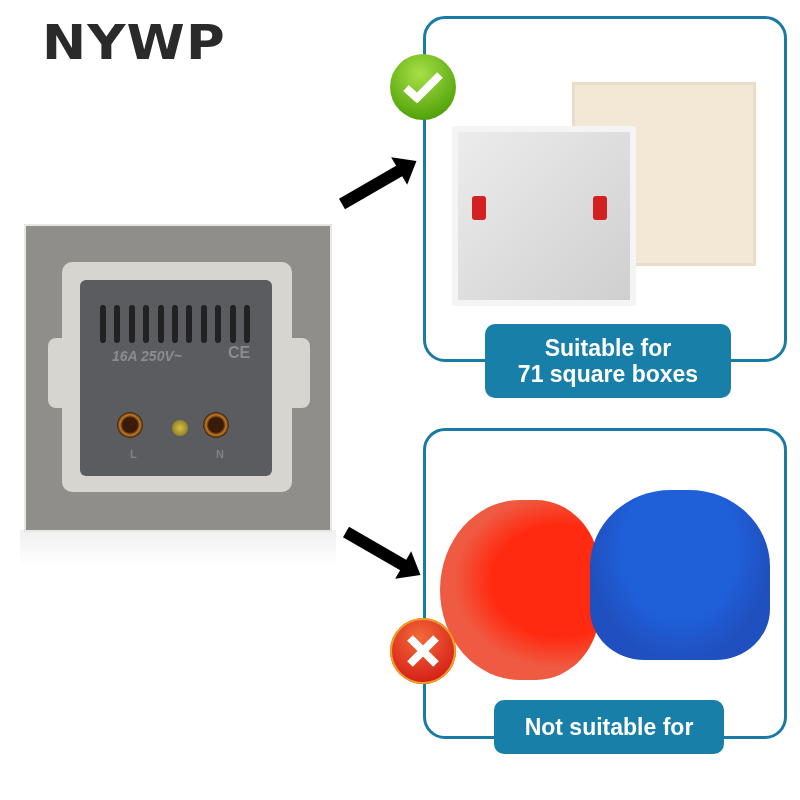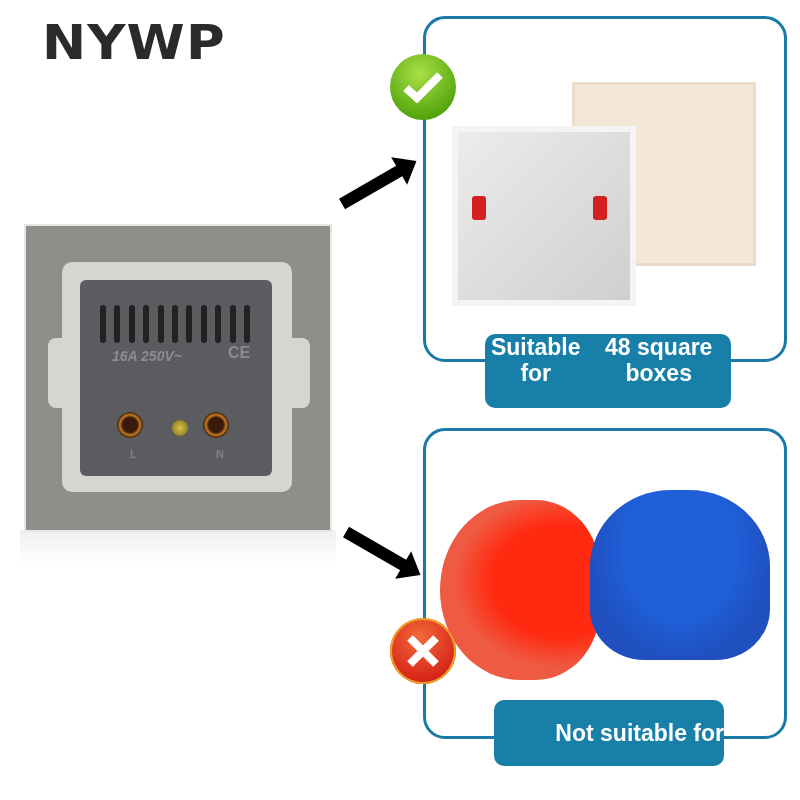--- a/index.html
+++ b/index.html
@@ -5,22 +5,22 @@
   html,body{margin:0;padding:0;}
   body{width:800px;height:800px;background:#ffffff;position:relative;overflow:hidden;font-family:"Liberation Sans",sans-serif;}
   .abs{position:absolute;}
   
   .logo{left:42px;top:18px;font-family:"DejaVu Sans",sans-serif;font-weight:bold;font-size:48px;letter-spacing:1px;color:#2a2a2a;line-height:1;transform:scaleX(1.1);transform-origin:left top;}
   
   .panel{border:3px solid #1a7aa6;border-radius:22px;background:#fff;}
   .p1{left:423px;top:16px;width:358px;height:340px;}
   .p2{left:423px;top:428px;width:358px;height:305px;}
   .label{background:#177fa8;color:#fff;border-radius:10px;font-weight:bold;text-align:center;font-size:23px;line-height:26px;}
-  .l1{left:485px;top:334px;width:246px;height:74px;display:flex;flex-direction:row;justify-content:center;}
-  .l2{left:494px;top:700px;width:230px;height:66px;display:flex;flex-direction:column;justify-content:center;text-align:right;}
+  .l1{left:485px;top:324px;width:246px;height:74px;display:flex;flex-direction:column;justify-content:center;}
+  .l2{left:494px;top:700px;width:230px;height:54px;display:flex;flex-direction:column;justify-content:center;}
   .badge{width:66px;height:66px;border-radius:50%;display:flex;align-items:center;justify-content:center;}
   .ok{left:390px;top:54px;background:radial-gradient(circle at 45% 30%,#a8e046,#5aa810 70%,#3f8a05);}
   .no{left:390px;top:618px;background:radial-gradient(circle at 45% 30%,#f26a3a,#d8261a 70%,#b0140e);box-shadow:0 0 0 2px #f0a020 inset;}
   
   .plate-wrap{left:20px;top:218px;width:316px;height:348px;background:linear-gradient(#fff 0,#fff 312px,#f0f0f0 312px,#fff 348px);}
   .plate{left:24px;top:224px;width:304px;height:304px;background:#8f8e8a;border:2px solid #e8e6e2;}
   .frame{left:62px;top:262px;width:230px;height:230px;background:#d6d5d0;border-radius:10px;}
   .ear{background:#d6d5d0;width:34px;height:70px;border-radius:8px;}
   .module{left:80px;top:280px;width:192px;height:196px;background:#5a5c60;border-radius:6px;}
   .vents{left:100px;top:305px;width:150px;height:40px;display:flex;justify-content:space-between;}
@@ -82,21 +82,21 @@
 <div class="abs sqbox-front"></div>
 <div class="abs redclip" style="left:472px;top:196px;"></div>
 <div class="abs redclip" style="left:593px;top:196px;"></div>
 <div class="abs badge ok">
   <svg width="40" height="32" viewBox="0 0 40 32">
       <path d="M3 17 L14 27 L37 4" stroke="#fff" stroke-width="8" fill="none" stroke-linejoin="miter"></path>
     </svg>
 </div>
 <div class="abs label l1">
   <span>Suitable for</span>
-  <span>48 square boxes</span>
+  <span>71 square boxes</span>
 </div>
 
 <div class="abs panel p2"></div>
 <div class="abs round-red"></div>
 <div class="abs round-blue"></div>
 <div class="abs badge no">
   <svg width="34" height="34" viewBox="0 0 34 34">
       <path d="M4 4 L30 30 M30 4 L4 30" stroke="#fff" stroke-width="8"></path>
     </svg>
 </div>

